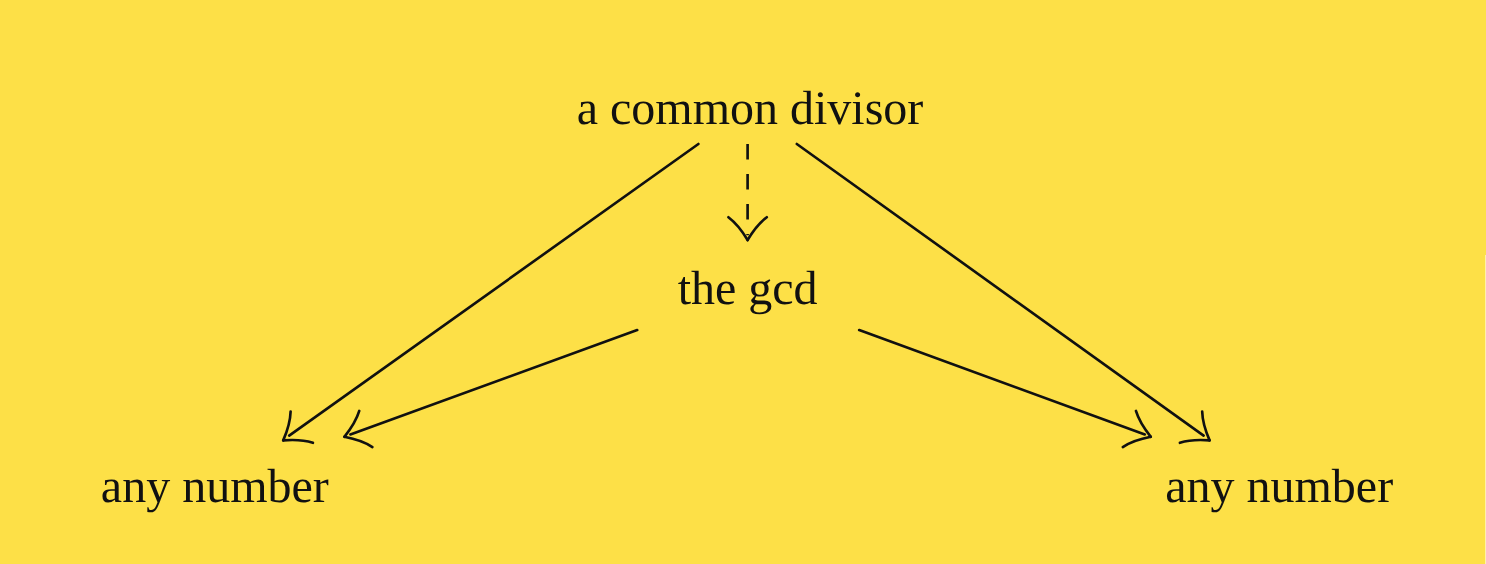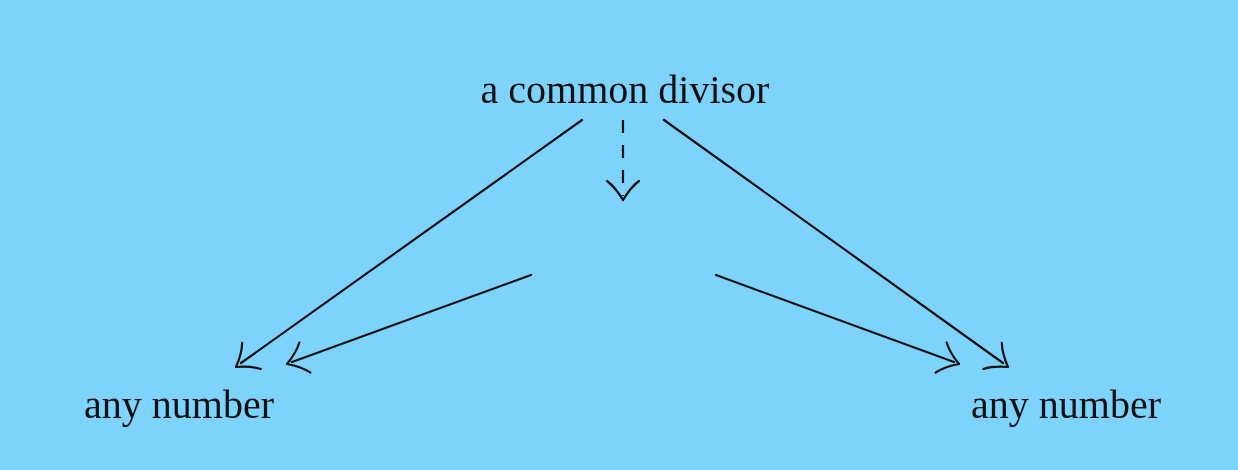--- a/index.html
+++ b/index.html
@@ -4,21 +4,21 @@
 <style>
   html, body {
     margin: 0;
     padding: 0;
     background: #ffffff;
   }
   #diagram-root {
     position: relative;
     width: 1238px;
     height: 470px;
-    background: #7dd3fc;
+    background: #fde047;
     overflow: hidden;
     font-family: "Liberation Serif", "DejaVu Serif", serif;
   }
   #arrow-layer {
     position: absolute;
     left: 0;
     top: 0;
     width: 1238px;
     height: 470px;
   }
@@ -87,18 +87,19 @@
     </g>
 
     <line x1="716" y1="275" x2="954" y2="362" stroke="#111111" stroke-width="2.2" stroke-linecap="round"></line>
     <g transform="translate(959,364) rotate(20)">
       <use href="#hook-head"></use>
     </g>
   </svg>
 
   <div class="node-label" id="label-common-divisor">a common divisor</div>
 
+  <div class="node-label" id="label-the-gcd">the gcd</div>
 
   <div class="node-label" id="label-any-number-left">any number</div>
 
   <div class="node-label" id="label-any-number-right">any number</div>
 
 </div>
 
 </body></html>

